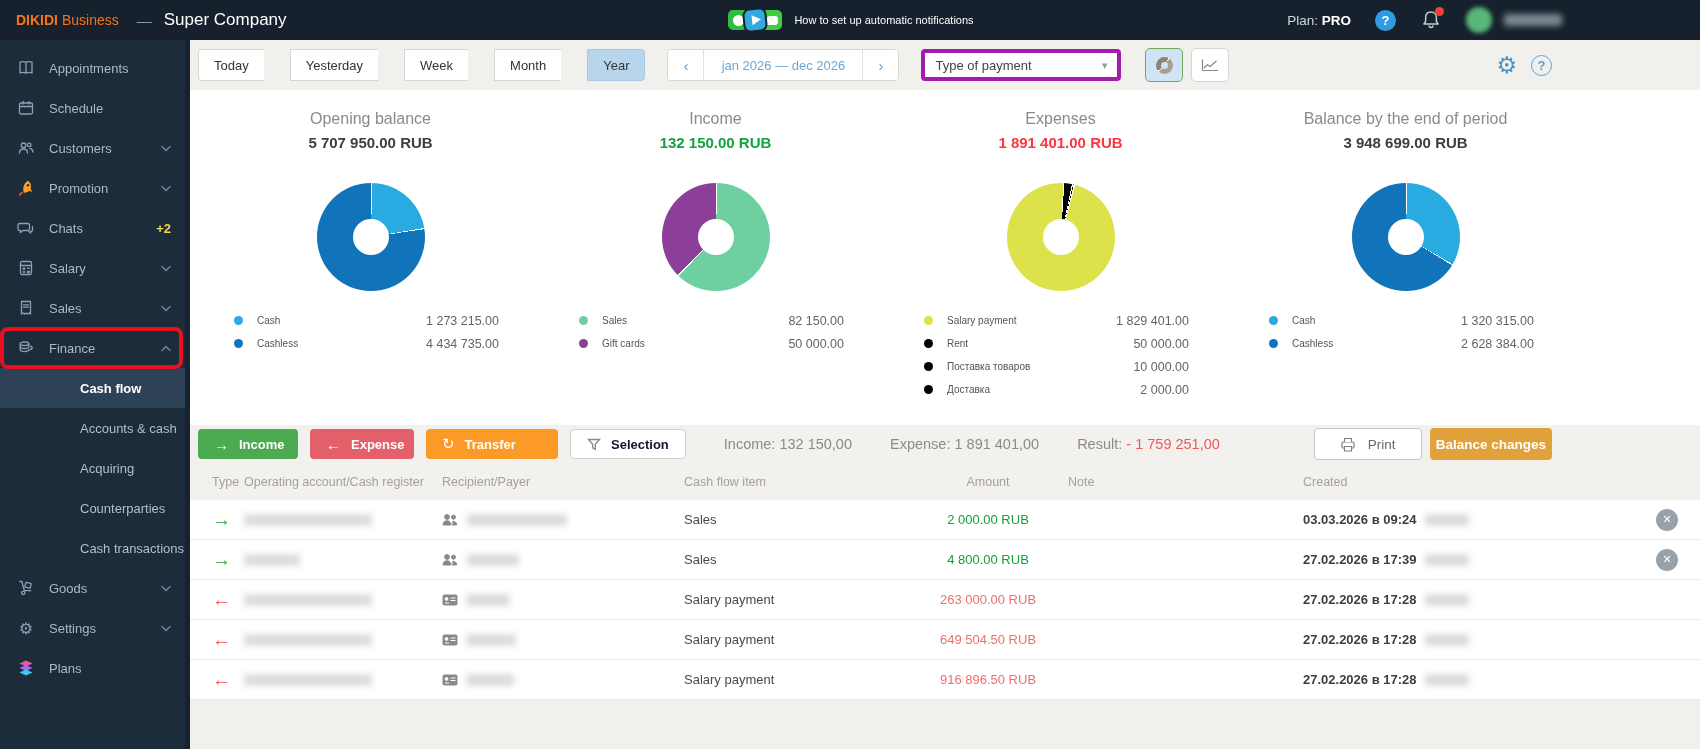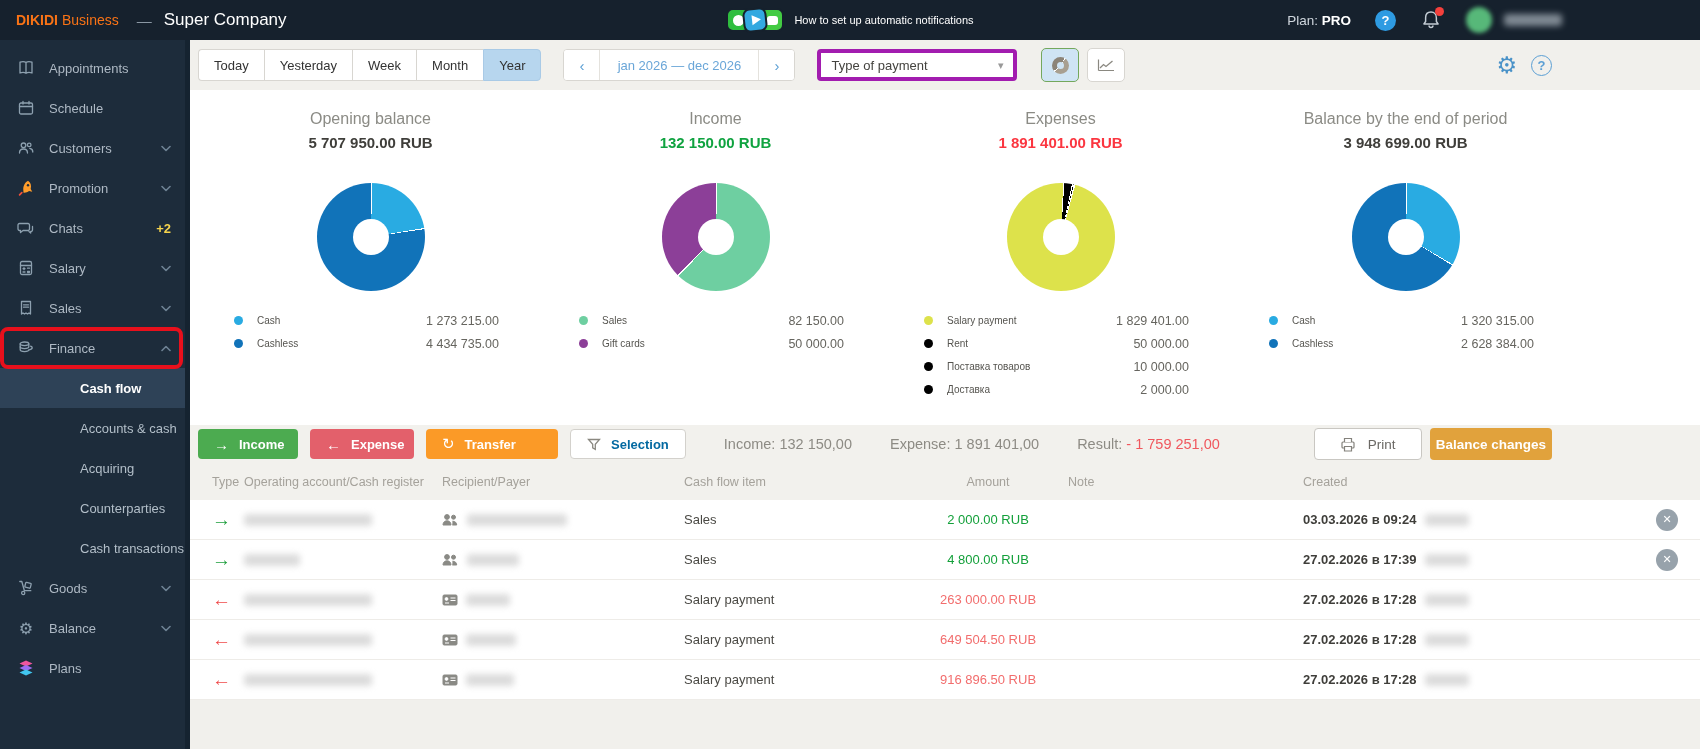--- a/index.html
+++ b/index.html
@@ -58,21 +58,21 @@
 
   
   .main { position:absolute; left:185px; top:40px; right:0; bottom:0; }
   .main::before { content:""; position:absolute; left:0; top:0; bottom:0; width:5px; background:#152330; z-index:5; }
   .band { position:relative; padding-left:13px; }
   .content { width:1380px; }
 
   
   .filterbar { height:50px; background:#f1f0ec; display:flex; align-items:center; }
   .filterbar .content { display:flex; align-items:center; }
-  .seg { display:flex; }
+  .seg { display:flex;gap:26px; }
   .seg button { height:32px; padding:0 15px; background:#fff; border:1px solid #d8d6d1; border-right:none;
     font-size:13px; color:#333; cursor:pointer; font-family:inherit; }
   .seg button:first-child { border-radius:4px 0 0 4px; }
   .seg button:last-child { border-right:1px solid #d8d6d1; border-radius:0 4px 4px 0; }
   .seg button.active { background:#b7d6ee; border-color:#a9cae6; }
   .datenav { display:flex; margin-left:22px; height:32px; border:1px solid #d8d6d1; border-radius:4px;
     background:#fff; align-items:stretch; overflow:hidden; }
   .datenav .nav-arrow { width:36px; border:none; background:#fff; color:#5b9fd4; font-size:15px; cursor:pointer; }
   .datenav .nav-arrow:first-child { border-right:1px solid #e4e2dd; }
   .datenav .nav-arrow:last-child { border-left:1px solid #e4e2dd; }
@@ -111,21 +111,21 @@
 
   
   .actionbar { height:38px; background:#f2f1ed; display:flex; align-items:center; }
   .actionbar .content { display:flex; align-items:center; }
   .abtn { height:30px; border:none; border-radius:4px; color:#fff; font-size:13px; font-weight:700;
     font-family:inherit; cursor:pointer; display:flex; align-items:center; gap:10px; padding:0 16px; }
   .abtn .aicon { font-size:15px; font-weight:400; }
   .abtn.green { background:#4cab50; width:100px; }
   .abtn.red { background:#e3606b; width:104px; margin-left:12px; }
   .abtn.orange { background:#fb9a27; width:132px; margin-left:12px; }
-  .abtn.white { background:#fff; border:1px solid #d3d1cc; color:#0369a1; font-weight:700; margin-left:12px; }
+  .abtn.white { background:#fff; border:1px solid #d3d1cc; color:#0f172a; font-weight:700; margin-left:12px; }
   .abtn.white svg { stroke:#8a8880; fill:none; stroke-width:1.3; }
   .totals { font-size:14.5px; color:#8d8b84; margin-left:38px; white-space:nowrap; }
   .totals.result b { font-weight:400; color:#f0575d; }
   .ab-right { margin-left:auto; display:flex; gap:8px; padding-right:26px; }
   .print-btn { height:32px; width:108px; background:#fff; border:1px solid #c9c7c2; border-radius:4px;
     color:#6b6965; font-size:13.5px; display:flex; align-items:center; justify-content:center; gap:12px; cursor:pointer; }
   .print-btn svg { stroke:#84827c; fill:none; stroke-width:1.2; }
   .bc-btn { height:32px; padding:0 6px; background:#e1a23c; border:none; border-radius:4px;
     color:#fff; font-size:13.5px; font-weight:700; font-family:inherit; cursor:pointer; }
 
@@ -306,21 +306,21 @@
       </span>
     <span class="nav-label">Goods</span>
     <span class="chev">
         <svg width="10" height="7" viewBox="0 0 10 7">
           <path d="M1 1.5l4 4 4-4" fill="none"></path>
         </svg>
       </span>
   </div>
   <div class="nav-item">
     <span class="nicon">⚙</span>
-    <span class="nav-label">Balance</span>
+    <span class="nav-label">Settings</span>
     <span class="chev">
         <svg width="10" height="7" viewBox="0 0 10 7">
           <path d="M1 1.5l4 4 4-4" fill="none"></path>
         </svg>
       </span>
   </div>
   <div class="nav-item">
     <span class="nicon">
         <svg width="18" height="18" viewBox="0 0 18 18">
           <path d="M9 1.5l6.5 3L9 7.5l-6.5-3z" fill="#f0569e" stroke="none"></path>

